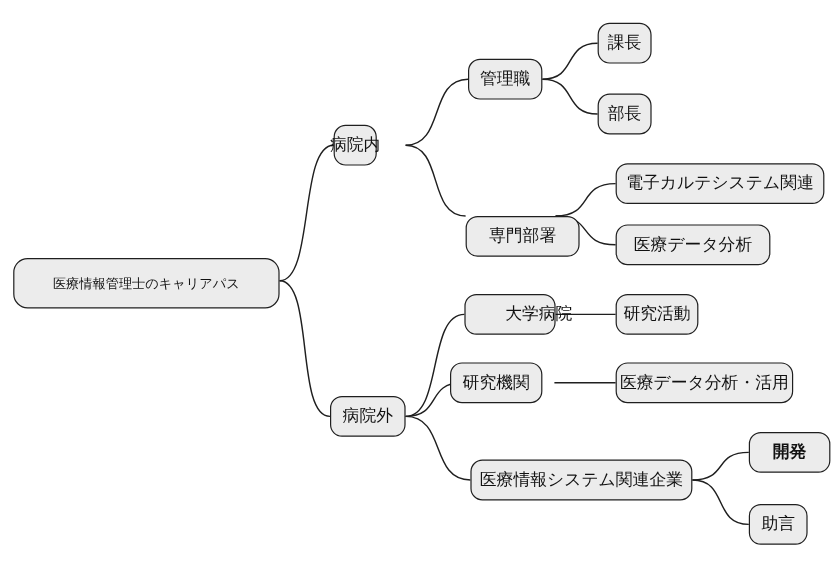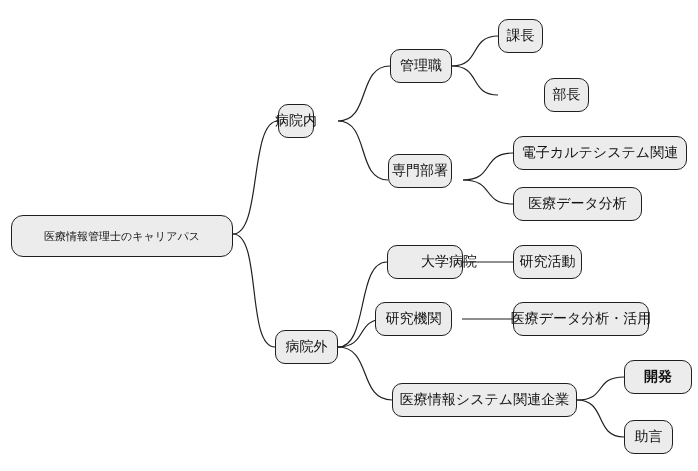--- a/index.html
+++ b/index.html
@@ -72,37 +72,37 @@
   </svg>
 
   <div class="node root" style="left:11px; top:215px; width:222px;">医療情報管理士のキャリアパス</div>
 
   <div class="node" style="left:278px; top:104px; width:36px;">病院内</div>
 
   <div class="node" style="left:390px; top:49px; width:62px;">管理職</div>
 
   <div class="node" style="left:498px; top:19px; width:45px;">課長</div>
 
-  <div class="node" style="left:498px; top:78px; width:45px;margin-left:46px;">部長</div>
+  <div class="node" style="left:498px; top:78px; width:45px;">部長</div>
 
-  <div class="node" style="left:388px; top:154px; width:64px;">専門部署</div>
+  <div class="node" style="left:388px; top:180px; width:95px;">専門部署</div>
 
   <div class="node" style="left:513px; top:136px; width:174px;">電子カルテシステム関連</div>
 
   <div class="node" style="left:513px; top:187px; width:129px;">医療データ分析</div>
 
   <div class="node" style="left:275px; top:330px; width:63px;">病院外</div>
 
   <div class="node" style="left:387px; top:245px; width:76px;padding-left:48px;">大学病院</div>
 
   <div class="node" style="left:513px; top:245px; width:69px;">研究活動</div>
 
   <div class="node" style="left:375px; top:302px; width:77px;">研究機関</div>
 
-  <div class="node" style="left:513px; top:302px; width:136px;">医療データ分析・活用</div>
+  <div class="node" style="left:513px; top:302px; width:148px;">医療データ分析・活用</div>
 
   <div class="node" style="left:392px; top:383px; width:185px;">医療情報システム関連企業</div>
 
   <div class="node" style="left:624px; top:360px; width:68px;font-weight:bold;">開発</div>
 
   <div class="node" style="left:624px; top:420px; width:49px;">助言</div>
 
 </div>
 
 </body></html>

